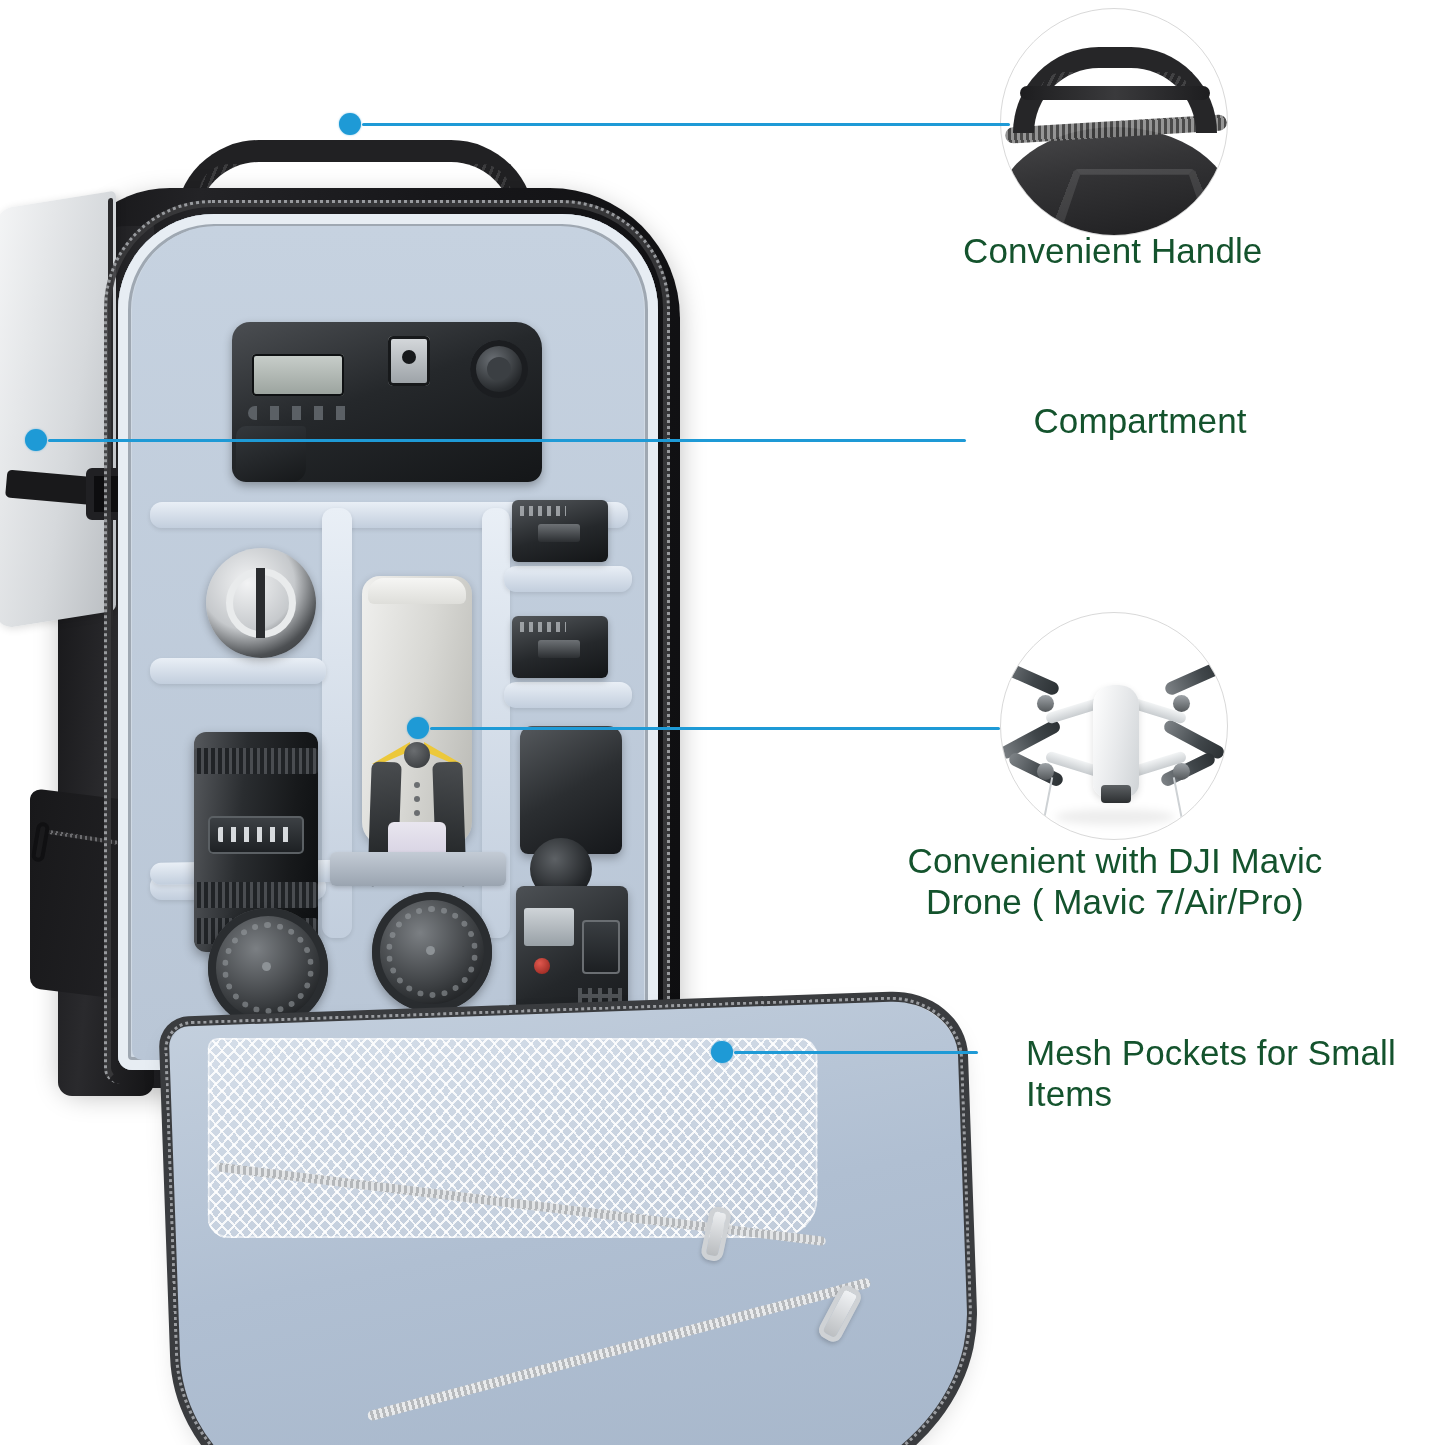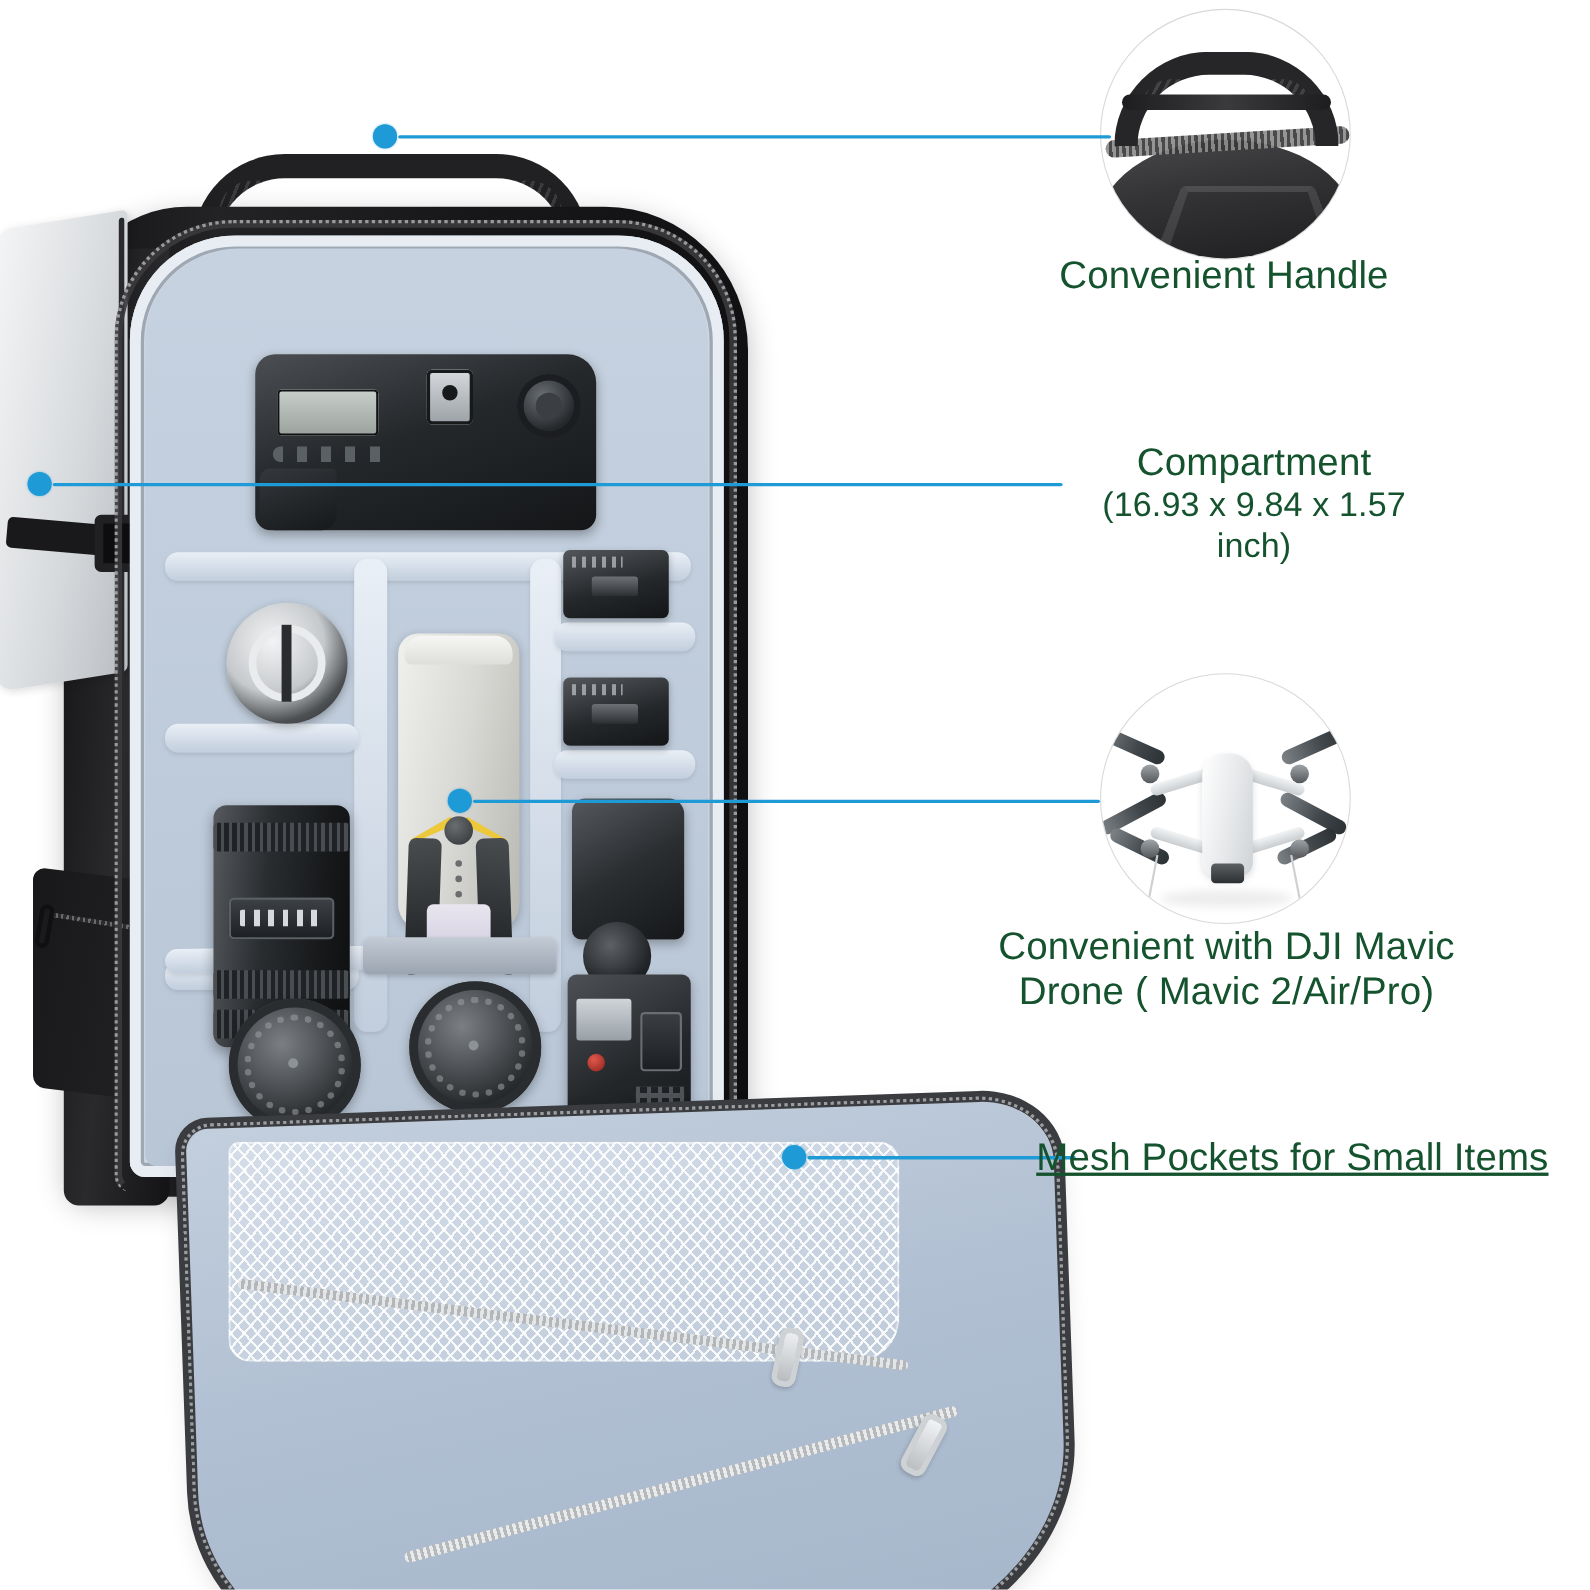--- a/index.html
+++ b/index.html
@@ -12,21 +12,21 @@
   .cdot{position:absolute;width:22px;height:22px;border-radius:50%;
         background:#1E9AD6;box-shadow:0 0 2px rgba(30,154,214,.6);}
 
   
   .cap{position:absolute;color:#14532d;line-height:1.18;letter-spacing:.1px;}
   .cap .l1{display:block;font-size:35px;}
   .cap .l2{display:block;font-size:31px;}
   .cap.c-handle{left:963px;top:230px;font-size:35px;}
   .cap.c-comp{left:970px;top:400px;text-align:center;width:340px;}
   .cap.c-drone{left:900px;top:840px;text-align:center;width:430px;font-size:35px;}
-  .cap.c-mesh{left:942px;top:1032px;font-size:35px;text-decoration:underline;}
+  .cap.c-mesh{left:1026px;top:1032px;font-size:35px;}
 
   
   .dcircle{position:absolute;border-radius:50%;overflow:hidden;
            border:1.5px solid #d9d9d9;background:#fff;}
   #handle-circle{left:1000px;top:8px;width:226px;height:226px;}
   #drone-circle{left:1000px;top:612px;width:226px;height:226px;}
 
   
   .hd-body{position:absolute;left:-6px;top:118px;width:240px;height:130px;
      background:linear-gradient(170deg,#4a4a4c 0%,#343436 35%,#232325 75%,#1b1b1d 100%);
@@ -411,25 +411,24 @@
 
   <div class="cline" style="left:734px;top:1051px;width:244px;"></div>
   <div class="cdot" style="left:711px;top:1041px;"></div>
 
   <div class="cap c-handle">
     <span class="l1">Convenient Handle</span>
   </div>
 
   <div class="cap c-comp">
     <span class="l1">Compartment</span>
-    <span class="l2">(16.93 x 9.84 x 1.57 inch)</span>
   </div>
 
   <div class="cap c-drone">
     <span class="l1">Convenient with DJI Mavic</span>
-    <span class="l1">Drone ( Mavic 2/Air/Pro)</span>
+    <span class="l1">Drone ( Mavic 7/Air/Pro)</span>
   </div>
 
   <div class="cap c-mesh">
     <span class="l1">Mesh Pockets for Small Items</span>
   </div>
 
 </div>
 
 </body></html>

